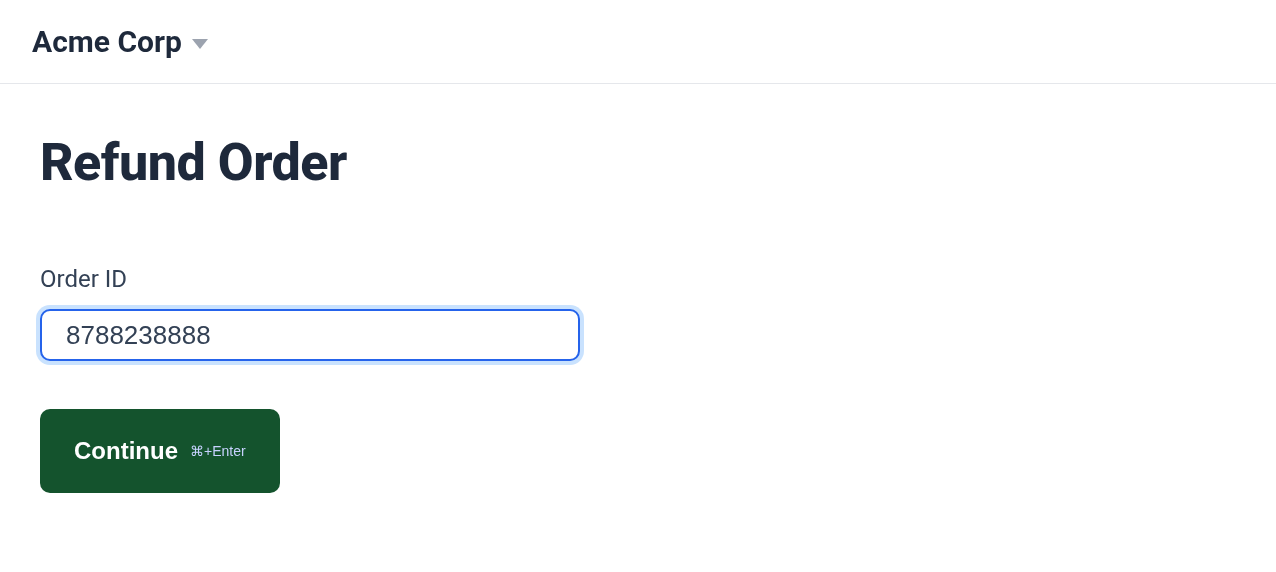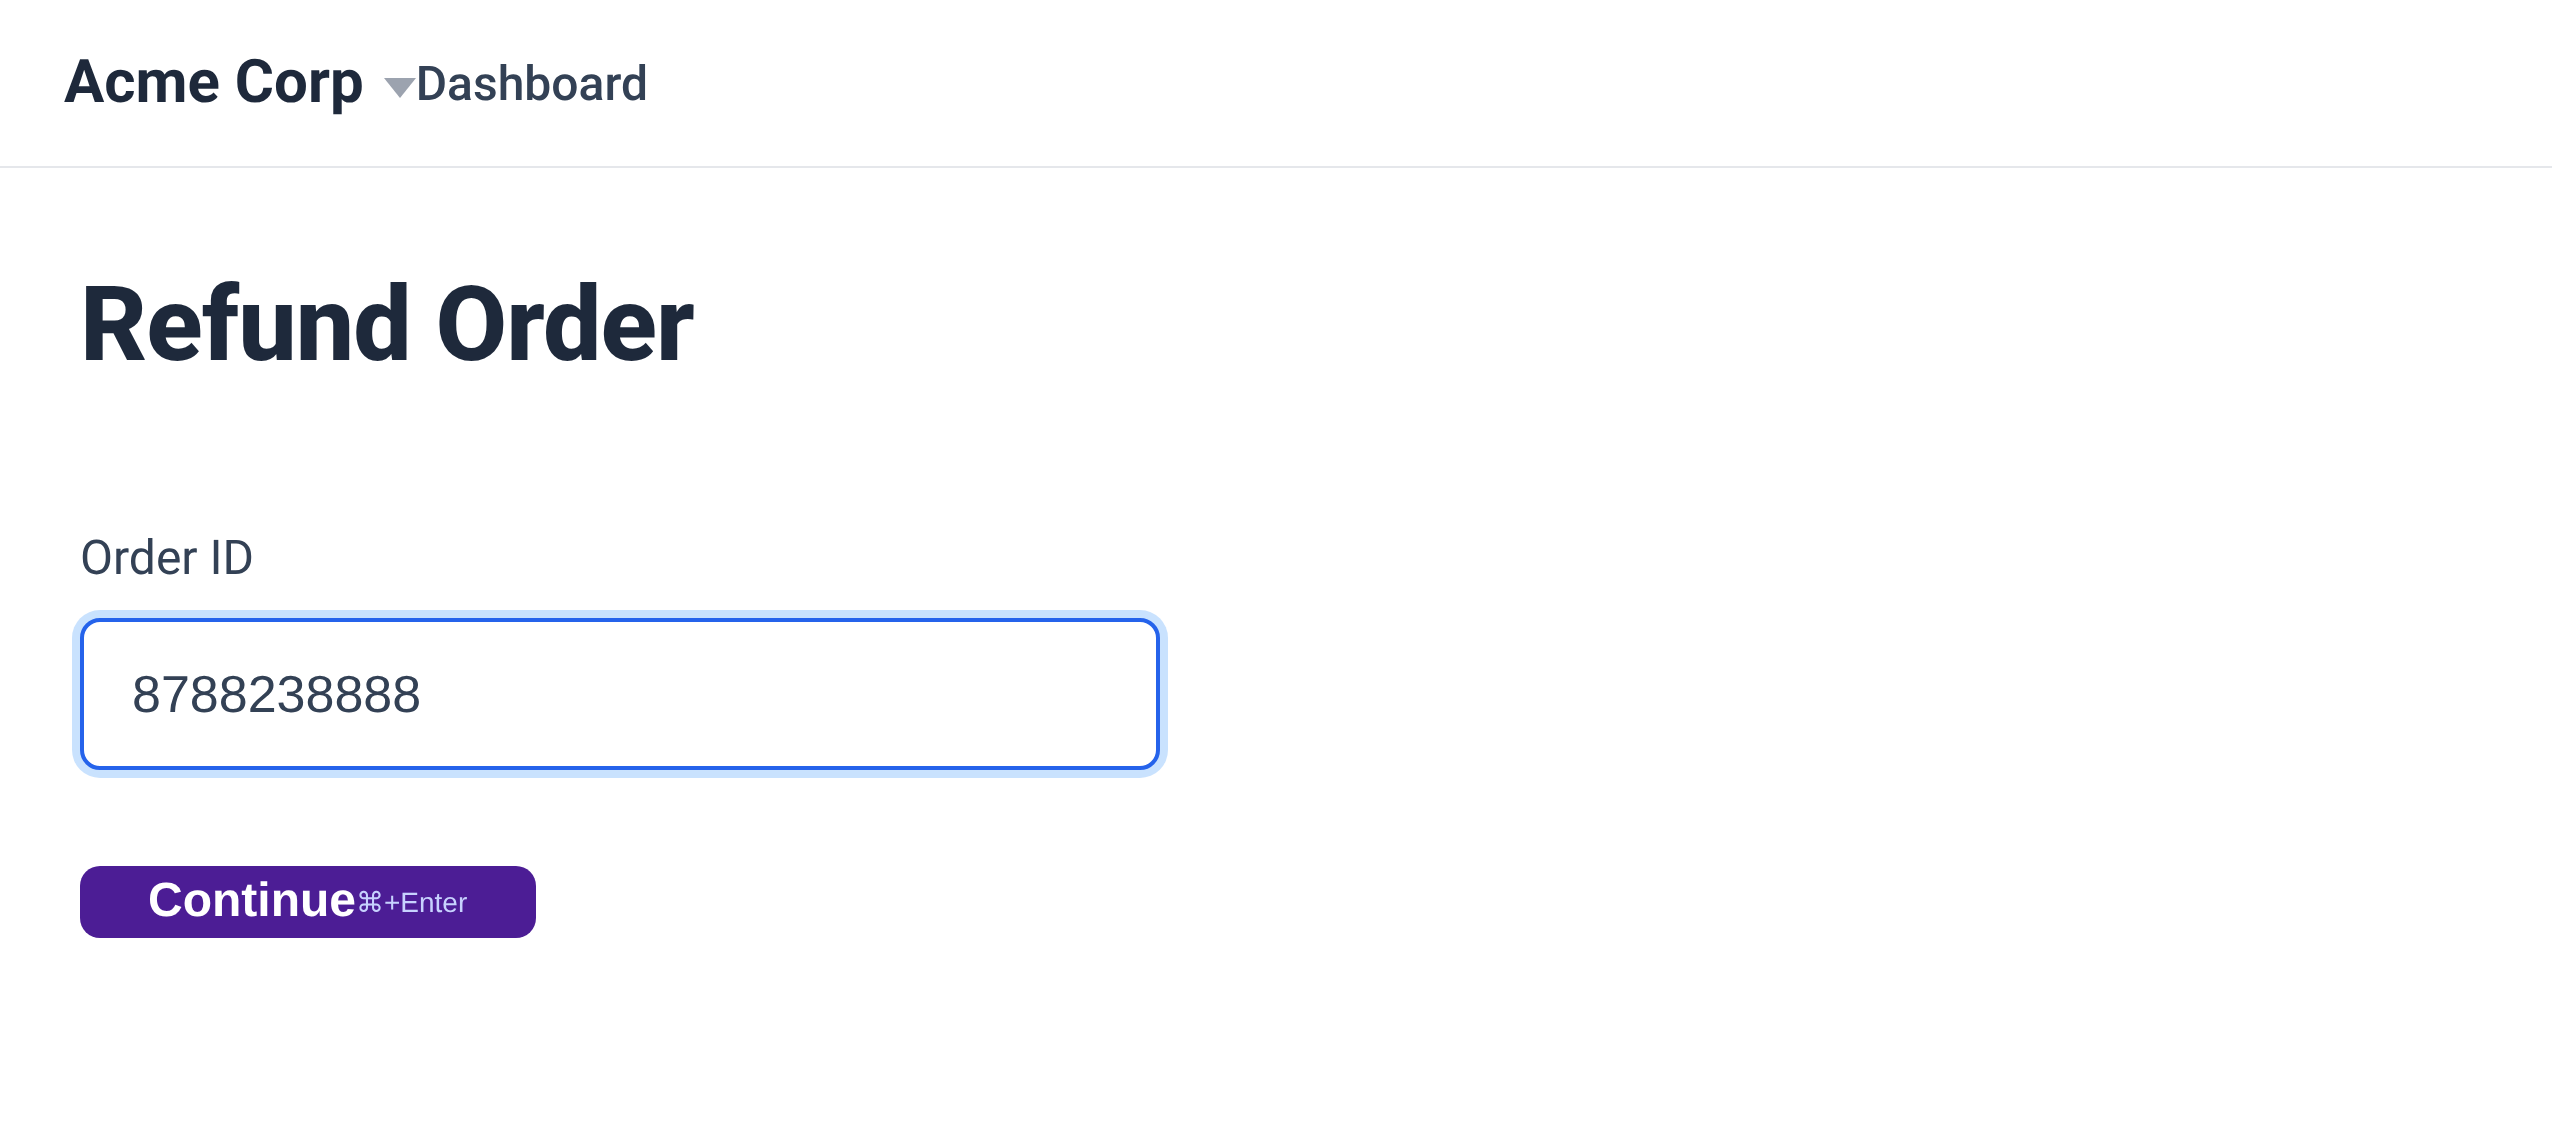--- a/index.html
+++ b/index.html
@@ -57,41 +57,42 @@
     }
     .field-label {
       font-size: 24px;
       font-weight: 400;
       color: #334155;
       margin-bottom: 16px;
       display: block;
     }
     .text-input {
       width: 540px;
-      height: 76px;
+      height: 52px;
       padding: 0 24px;
       font-size: 26px;
       color: #334155;
       background: #ffffff;
       border: 2px solid #2563eb;
       border-radius: 10px;
       outline: none;
       box-shadow: 0 0 0 4px rgba(147, 197, 253, 0.5);
     }
     .button-row {
       margin-top: 48px;
     }
     .primary-button {
       display: inline-flex;
       align-items: center;
-      background: #4c1d95;
+      gap: 12px;
+      background: #14532d;
       color: #ffffff;
       border: none;
       border-radius: 10px;
-      padding: 4px 34px;
+      padding: 28px 34px;
       font-size: 24px;
       font-weight: 600;
       cursor: pointer;
     }
     .primary-button .shortcut {
       font-size: 14px;
       font-weight: 400;
       color: #c7d2fe;
       display: inline-flex;
       align-items: center;
@@ -99,21 +100,20 @@
     }
   </style>
 </head>
 <body>
 
 <div class="header">
   <div class="org-switcher">
     <span class="org-name">Acme Corp</span>
     <span class="caret-down"></span>
   </div>
-  <div class="nav-link">Dashboard</div>
 </div>
 
 <div class="main">
   <h1 class="page-title">Refund Order</h1>
 
   <label class="field-label">Order ID</label>
   <input type="text" class="text-input" autofocus="" value="8788238888" style="">
 
   <div class="button-row">
     <button class="primary-button">

